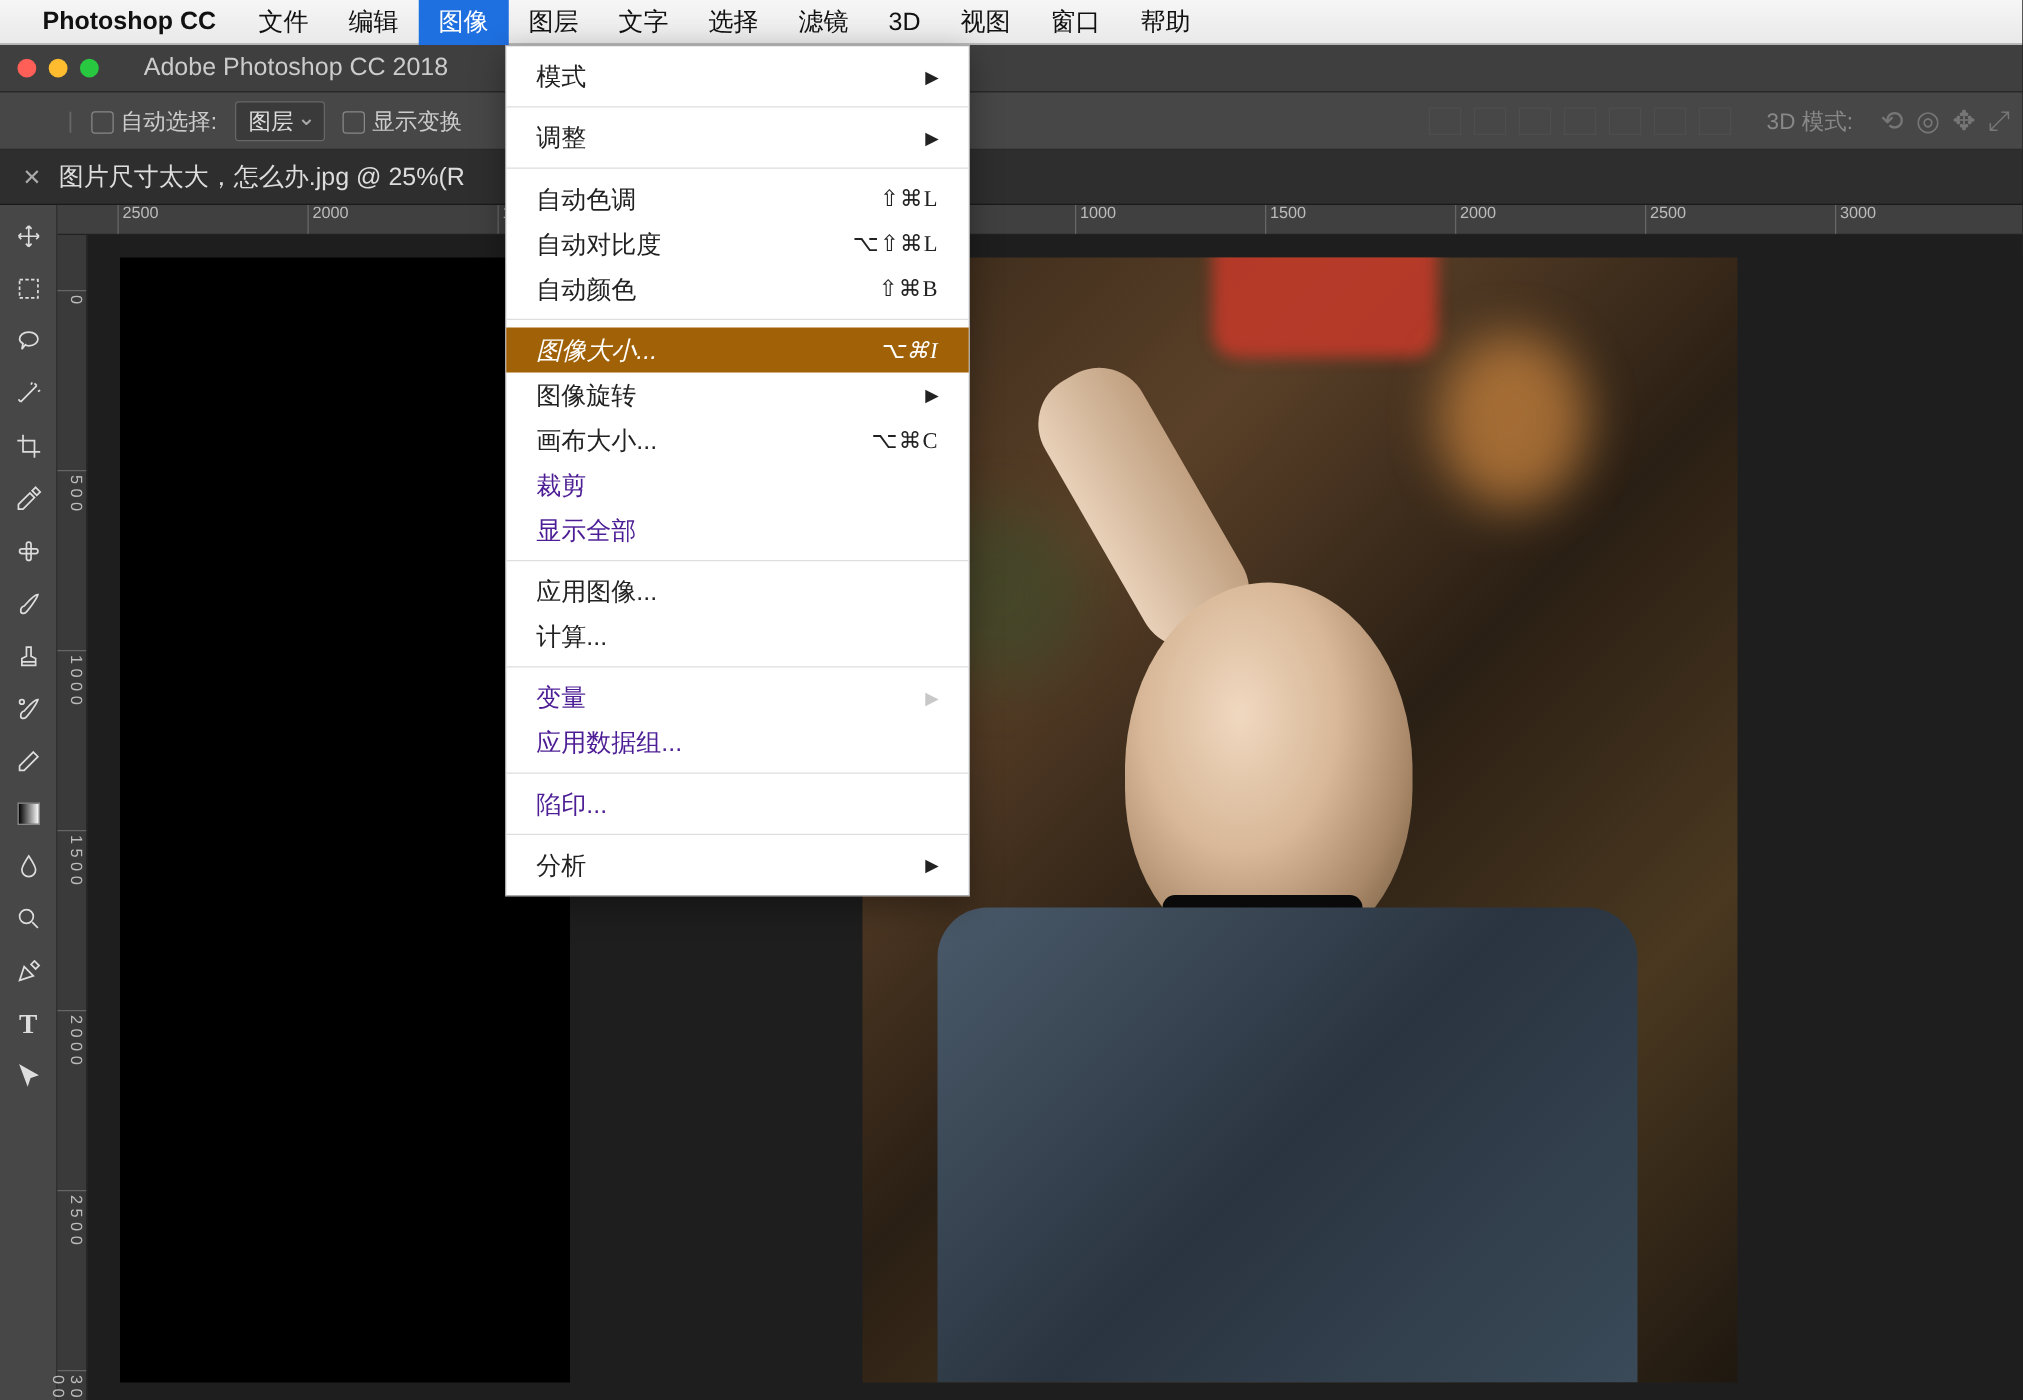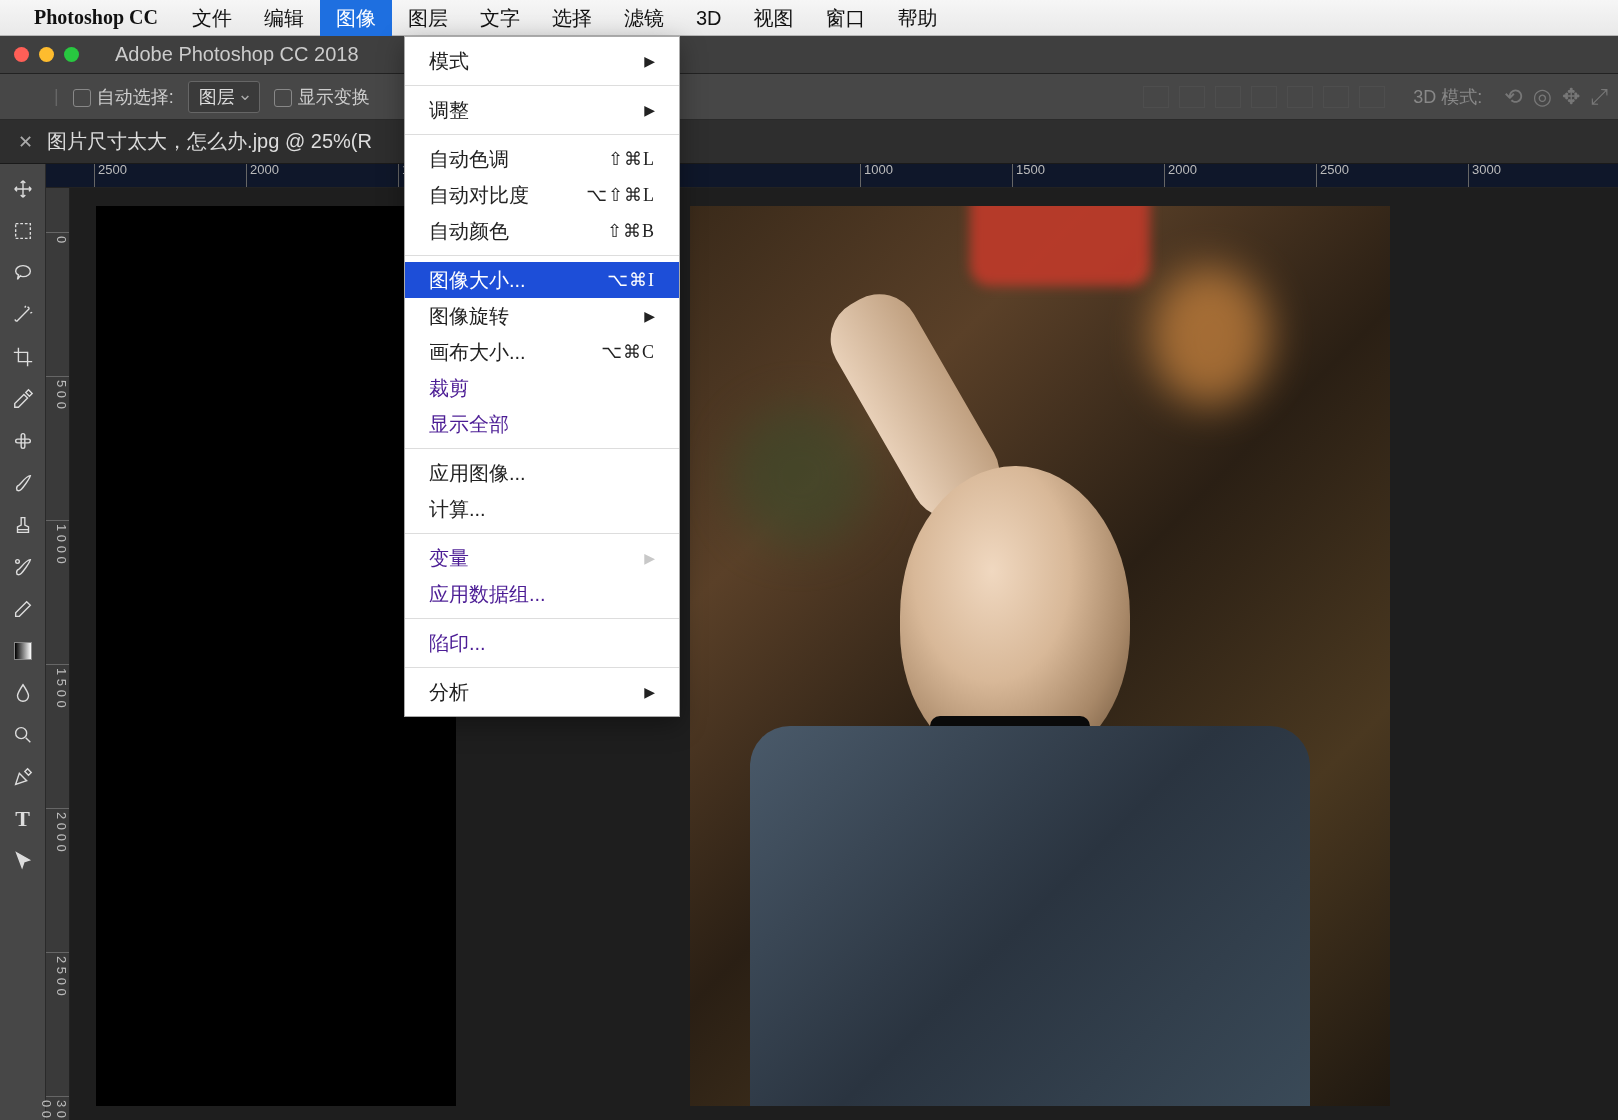--- a/index.html
+++ b/index.html
@@ -1,21 +1,21 @@
 <!DOCTYPE html>
 <html><head>
 <meta charset="utf-8">
 <style>
   * { box-sizing: border-box; margin: 0; padding: 0; font-family: -apple-system, "Helvetica Neue", Arial, sans-serif; }
   body { width: 1618px; height: 1120px; background: #2b2b2b; overflow: hidden; position: relative; }
 
   
   .mac-menubar { height: 36px; background: linear-gradient(#f6f6f6,#e9e9e9); border-bottom: 1px solid #b6b6b6; display: flex; align-items: center; padding: 0 16px; font-size: 20px; color: #111; }
   .mac-menubar .apple { font-size: 22px; margin-right: 18px; }
-  .mac-menubar .app-name { font-weight: 700; margin-right: 18px; font-family: Liberation Serif, serif; }
+  .mac-menubar .app-name { font-weight: 700; margin-right: 18px; }
   .mac-menubar .mitem { padding: 0 16px; height: 36px; line-height: 36px; cursor: default; }
   .mac-menubar .mitem.active { background: #1e6fe0; color: #fff; }
 
   
   .titlebar { height: 38px; background: #3f3f3f; display: flex; align-items: center; padding: 0 14px; color: #ddd; font-size: 20px; border-bottom: 1px solid #222; }
   .traffic { display: flex; gap: 10px; margin-right: 36px; }
   .tl { width: 15px; height: 15px; border-radius: 50%; }
   .tl.red { background:#ff5f57; } .tl.yellow{background:#febc2e;} .tl.green{background:#28c840;}
   .titlebar .wtitle { flex:1; text-align:left; color:#ccc; }
 
@@ -35,21 +35,21 @@
   .tabbar { height:44px; background:#2e2e2e; display:flex; align-items:center; padding:0 18px; color:#ddd; font-size:20px; border-bottom:1px solid #1a1a1a;}
   .tabbar .close { color:#aaa; margin-right:14px; font-size:18px;}
   
   
   .toolbar { width:46px; background:#474747; display:flex; flex-direction:column; align-items:center; padding-top:6px; gap:4px; border-right:1px solid #2a2a2a;}
   .tool { width:38px; height:38px; display:flex; align-items:center; justify-content:center; color:#ddd; font-size:20px; position:relative; cursor:default; border-radius:3px;}
   .tool svg { width:22px; height:22px; stroke:#ddd; fill:none; stroke-width:1.5; }
   .tool .fillrect{ width:18px; height:18px; background:#fff; border:1px solid #888;}
   
   
-  .ruler-h { position:absolute; top:164px; left:46px; right:0; height:24px; background:#0f172a; border-bottom:1px solid #222; color:#bbb; font-size:13px; }
+  .ruler-h { position:absolute; top:164px; left:46px; right:0; height:24px; background:#404040; border-bottom:1px solid #222; color:#bbb; font-size:13px; }
   .ruler-h .ticks{ position:relative; height:100%;}
   .ruler-h .tick{ position:absolute; top:0; height:100%; border-left:1px solid #666; padding-left:3px; line-height:12px;}
   .ruler-v { position:absolute; top:188px; left:46px; width:24px; bottom:0; background:#3a3a3a; border-right:1px solid #222; color:#bbb; font-size:13px;}
   .ruler-v .tick{ position:absolute; left:0; width:100%; border-top:1px solid #666; writing-mode:vertical-rl; padding-top:3px;}
   .ruler-corner{position:absolute; top:164px; left:46px; width:24px; height:24px; background:#3a3a3a; border-right:1px solid #222; border-bottom:1px solid #222; display:flex; align-items:center; justify-content:center;}
   .ruler-corner svg{width:16px;height:16px;stroke:#ccc;fill:none;stroke-width:1.5;}
 
   
   .canvas-area { position:absolute; top:188px; left:70px; right:0; bottom:0; background:#1e1e1e; overflow:hidden;}
   .doc { position:absolute; top:18px; left:26px; width:360px; height:900px; background:#000;}
@@ -57,26 +57,26 @@
   .photo .bokeh1{position:absolute; top:-40px; left:280px; width:180px; height:120px; background:#c03a2a; border-radius:20px; filter:blur(6px); opacity:0.9;}
   .photo .bokeh2{position:absolute; top:60px; left:460px; width:120px; height:140px; background:#d08840; border-radius:50%; filter:blur(20px); opacity:0.7;}
   .photo .bokeh3{position:absolute; top:200px; left:40px; width:140px; height:140px; background:#3a4a2a; border-radius:50%; filter:blur(22px); opacity:0.6;}
   .photo .face{position:absolute; top:260px; left:210px; width:230px; height:300px; background:radial-gradient(ellipse at 40% 35%,#f0d8c0 0%,#d8b898 40%,#a88868 70%,#604830 100%); border-radius:50% 50% 45% 45%;}
   .photo .hair{position:absolute; top:100px; left:120px; width:480px; height:700px; background:radial-gradient(ellipse at 50% 20%,#8a6a4a 0%,#5a4028 40%,#2a1c10 80%); border-radius:50% 50% 30% 30%; opacity:0.85; z-index:-1;}
   .photo .arm{position:absolute; top:80px; left:180px; width:90px; height:240px; background:linear-gradient(90deg,#e8d0b8,#c0a080); border-radius:40px; transform:rotate(-30deg);}
   .photo .jacket{position:absolute; top:520px; left:60px; width:560px; height:380px; background:linear-gradient(135deg,#4a5a6a,#2a3440,#3a4a58); border-radius:40px 40px 0 0;}
   .photo .choker{position:absolute; top:510px; left:240px; width:160px; height:30px; background:#0a0a0a; border-radius:10px;}
 
   
-  .dropdown { position:absolute; top:36px; left:404px; width:276px; background:#fff; border:1px solid #aaa; box-shadow:0 8px 24px rgba(0,0,0,0.35); font-size:20px; color:#222; padding:6px 0;}
+  .dropdown { position:absolute; top:36px; left:404px; width:372px; background:#fff; border:1px solid #aaa; box-shadow:0 8px 24px rgba(0,0,0,0.35); font-size:20px; color:#222; padding:6px 0;}
   .dropdown .row { height:36px; display:flex; align-items:center; padding:0 24px; justify-content:space-between; cursor:default;}
   .dropdown .row.submenu::after{ content:"▶"; font-size:14px; color:#222;}
   .dropdown .row.disabled{ color:#4c1d95;}
   .dropdown .row.disabled.submenu::after{color:#c8c8c8;}
-  .dropdown .row.highlight{ background:#1d4ed8; color:#fff;}
+  .dropdown .row.highlight{ background:#a16207; color:#fff;font-style:italic;}
   .dropdown .sep{ height:1px; background:#ddd; margin:6px 0;}
   .dropdown .sc{ font-size:18px; letter-spacing:1px; font-family:-apple-system;}
 </style>
 </head>
 <body>
 
 <div class="mac-menubar">
   <span class="apple"></span>
   <span class="app-name">Photoshop CC</span>
   <span id="menu-items" style="display: contents;"><span class="mitem">文件</span><span class="mitem">编辑</span><span class="mitem active">图像</span><span class="mitem">图层</span><span class="mitem">文字</span><span class="mitem">选择</span><span class="mitem">滤镜</span><span class="mitem">3D</span><span class="mitem">视图</span><span class="mitem">窗口</span><span class="mitem">帮助</span></span>

